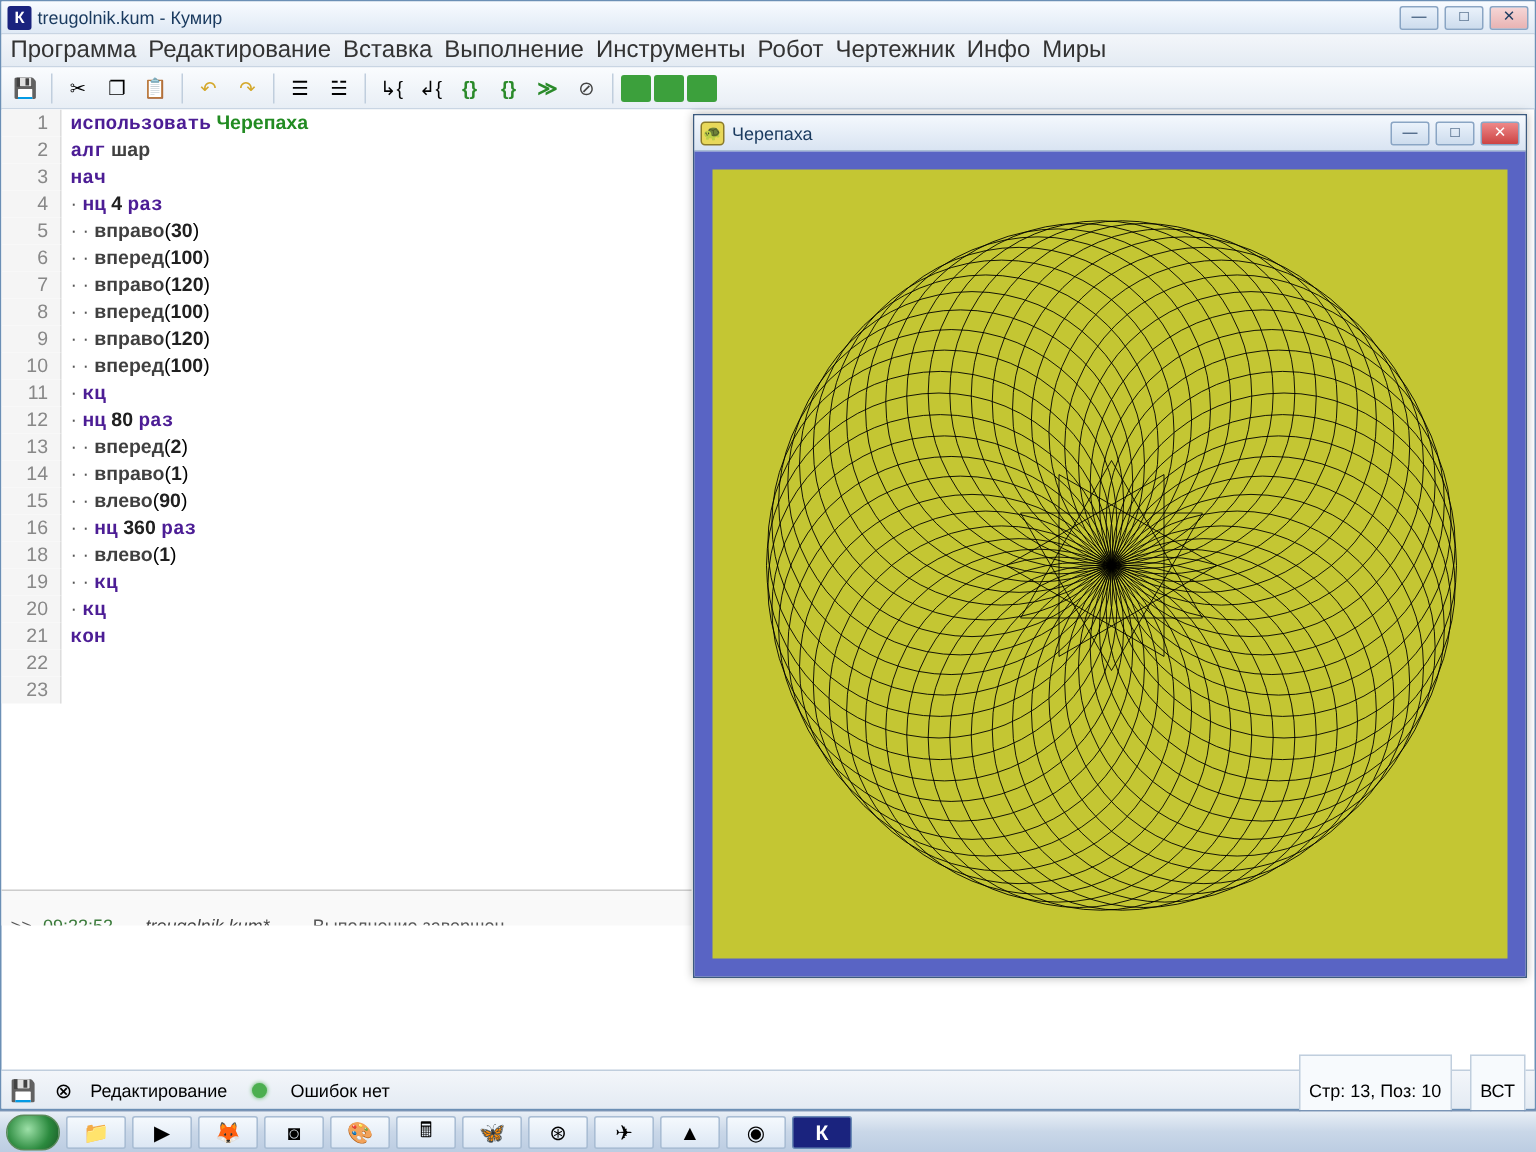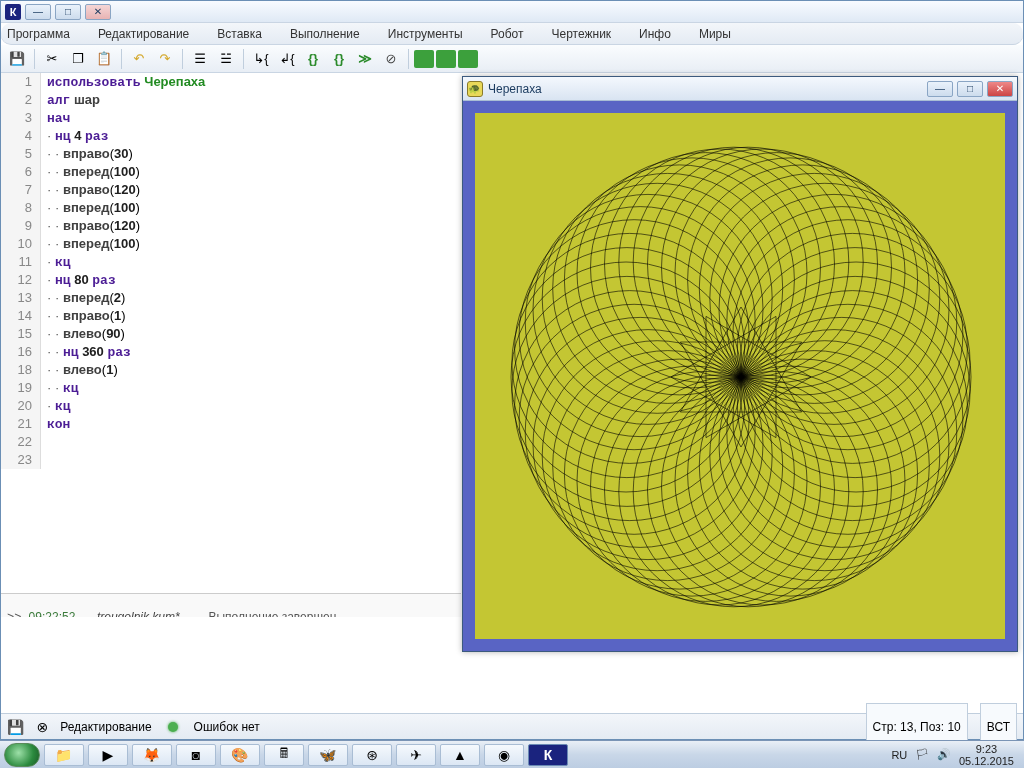--- a/index.html
+++ b/index.html
@@ -7,21 +7,21 @@
 
 
 .mainwin { position:absolute; top:0; left:0; width:1024px; height:740px; background:#fff; border:1px solid #6b8fb5; }
 .titlebar { height:22px; background:linear-gradient(#f8fbff,#dfe9f5); display:flex; align-items:center; padding:0 4px; font-size:12px; color:#1a3a5f; border-bottom:1px solid #c9d5e3; }
 .titlebar .appicon { width:16px; height:16px; background:#1a237e; color:#fff; text-align:center; font-size:11px; line-height:16px; font-weight:bold; border-radius:2px; margin-right:4px; }
 .titlebar .title { flex:1; }
 .winbtns { display:flex; gap:4px; }
 .winbtn { width:26px; height:16px; background:linear-gradient(#eaf2fb,#cddced); border:1px solid #8aa5c4; border-radius:2px; font-size:10px; line-height:14px; text-align:center; cursor:pointer; }
 .winbtn.close { background:linear-gradient(#f5d6d6,#e8b3b3); }
 
-.menubar { height:22px; background:linear-gradient(#f3f6fa,#e4ebf3); display:flex; align-items:center; padding:0 6px; gap:28px; font-size:12px; color:#333; border-bottom:1px solid #c9d5e3;border-radius:10px; }
+.menubar { height:22px; background:linear-gradient(#f3f6fa,#e4ebf3); display:flex; align-items:center; padding:0 6px; gap:8px; font-size:16px; color:#333; border-bottom:1px solid #c9d5e3; }
 .menubar span { cursor:pointer; }
 
 .toolbar { height:28px; background:linear-gradient(#fafcfe,#e8eef5); display:flex; align-items:center; padding:0 4px; gap:2px; border-bottom:1px solid #c9d5e3; }
 .tool { width:24px; height:22px; display:flex; align-items:center; justify-content:center; border:1px solid transparent; border-radius:2px; cursor:pointer; font-size:13px; }
 .tsep { width:1px; height:20px; background:#c0cedd; margin:0 3px; }
 .tool.green { color:#2a8a2a; font-weight:bold; }
 .tool.greensq { background:#3ca03c; width:20px; height:18px; }
 
 .editor { position:absolute; top:72px; left:0; width:460px; height:520px; background:#fff; overflow:hidden; font-family:"Courier New",monospace; font-size:13px; }
 .eline { display:flex; height:18px; line-height:18px; }
@@ -57,20 +57,21 @@
 .tbitem.active { background:linear-gradient(#e1ecfa,#c1d5ef); border-color:#6a8ab5; }
 .tray { margin-left:auto; display:flex; align-items:center; gap:8px; padding:0 6px; font-size:11px; color:#222; }
 .clock { text-align:center; line-height:12px; }
 </style>
 </head>
 <body>
 
 <div class="mainwin">
   <div class="titlebar">
     <div class="appicon">К</div>
+    <div class="title">treugolnik.kum - Кумир</div>
     <div class="winbtns">
       <div class="winbtn">—</div>
       <div class="winbtn">□</div>
       <div class="winbtn close">✕</div>
     </div>
   </div>
   <div class="menubar" id="menubar">
       <span>Программа</span>
       <span>Редактирование</span>
       <span>Вставка</span>
@@ -291,22 +292,13 @@
   <div class="tbitem">🦊</div>
   <div class="tbitem">◙</div>
   <div class="tbitem">🎨</div>
   <div class="tbitem">🖩</div>
   <div class="tbitem">🦋</div>
   <div class="tbitem">⊛</div>
   <div class="tbitem">✈</div>
   <div class="tbitem">▲</div>
   <div class="tbitem">◉</div>
   <div class="tbitem active" style="background:#1a237e;color:#fff;font-weight:bold">К</div>
-  <div class="tray">
-    <span>RU</span>
-    <span>🏳</span>
-    <span>🔊</span>
-    <div class="clock">
-      <div>9:23</div>
-        <div>05.12.2015</div>
-    </div>
-  </div>
 </div>
 
 </body></html>

